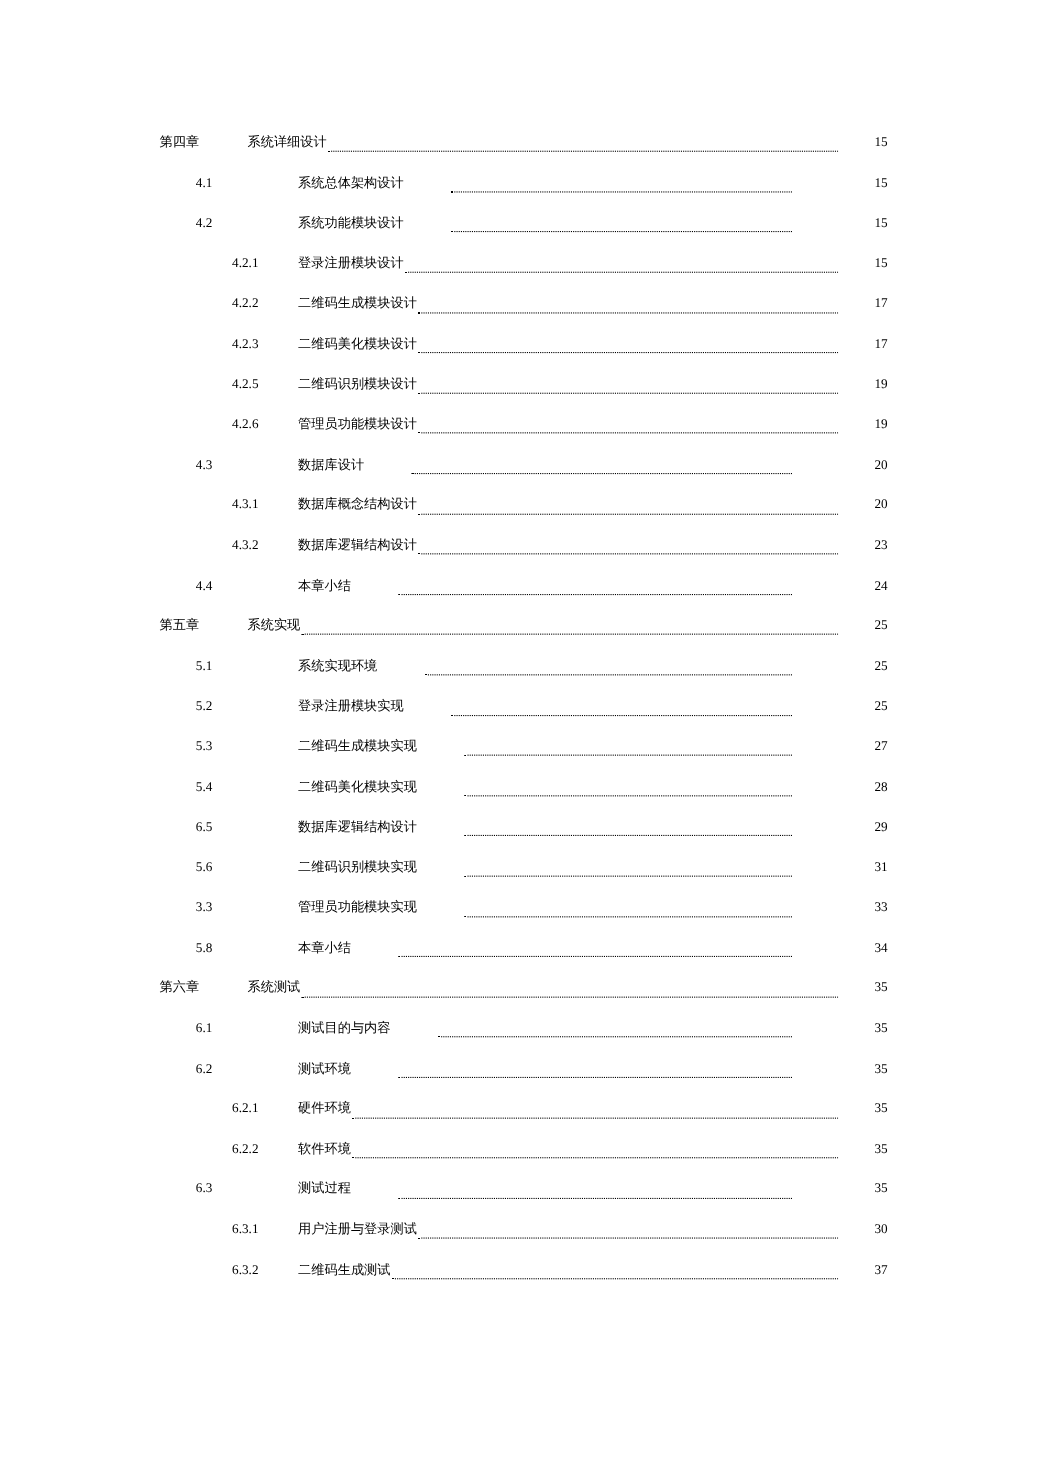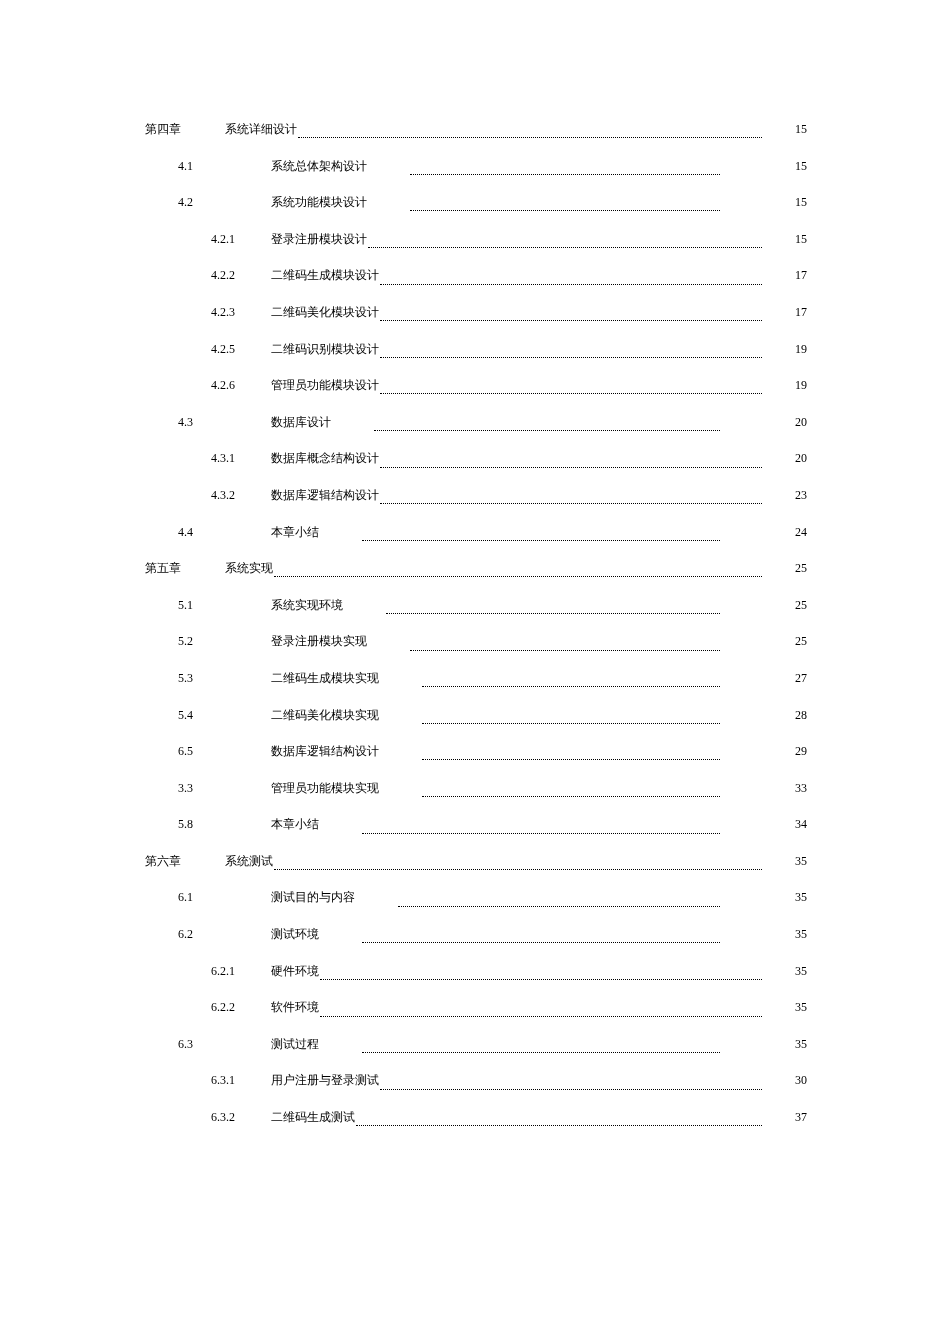--- a/index.html
+++ b/index.html
@@ -173,20 +173,26 @@
     <span class="toc-leader"></span>
     <span class="toc-page">28</span>
   </div>
   <div class="toc-entry level-2">
     <span class="toc-number section">6.5</span>
     <span class="toc-title">数据库逻辑结构设计</span>
     <span class="toc-leader"></span>
     <span class="toc-page">29</span>
   </div>
   <div class="toc-entry level-2">
+    <span class="toc-number section">5.6</span>
+    <span class="toc-title">二维码识别模块实现</span>
+    <span class="toc-leader"></span>
+    <span class="toc-page">31</span>
+  </div>
+  <div class="toc-entry level-2">
     <span class="toc-number section">3.3</span>
     <span class="toc-title">管理员功能模块实现</span>
     <span class="toc-leader"></span>
     <span class="toc-page">33</span>
   </div>
   <div class="toc-entry level-2">
     <span class="toc-number section">5.8</span>
     <span class="toc-title">本章小结</span>
     <span class="toc-leader"></span>
     <span class="toc-page">34</span>

